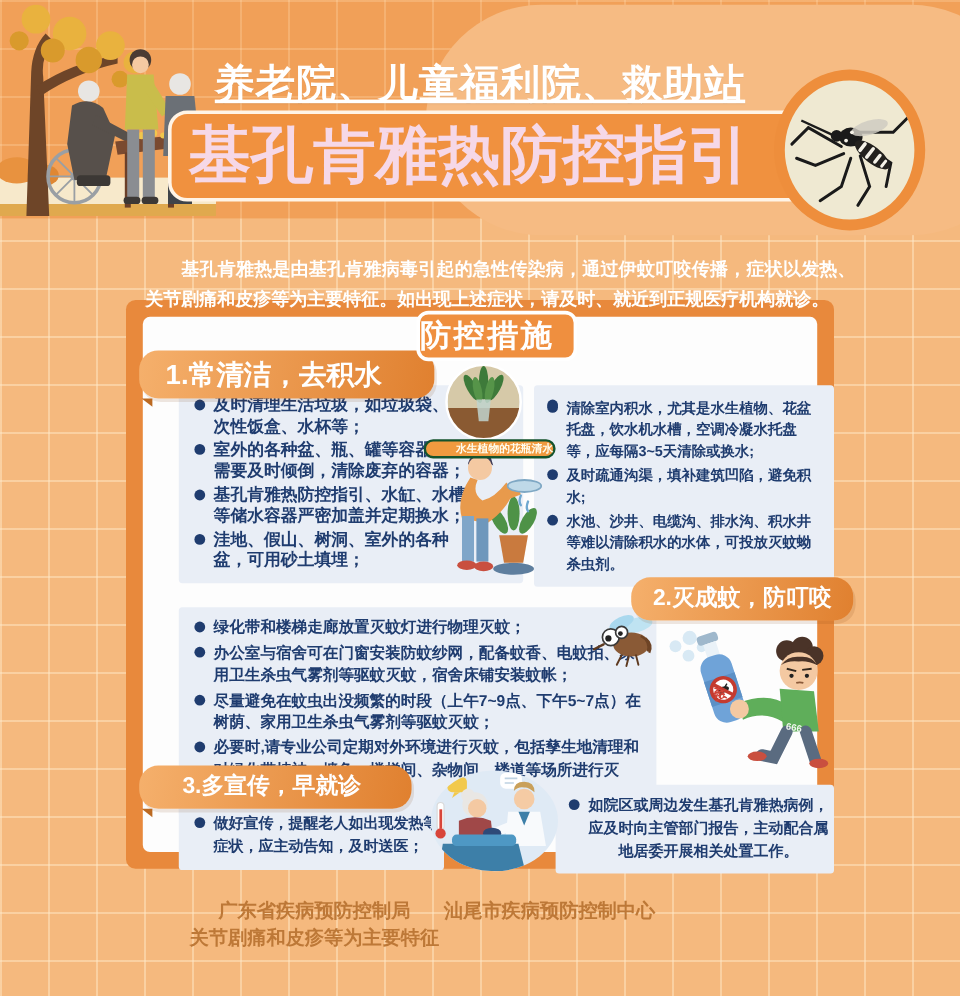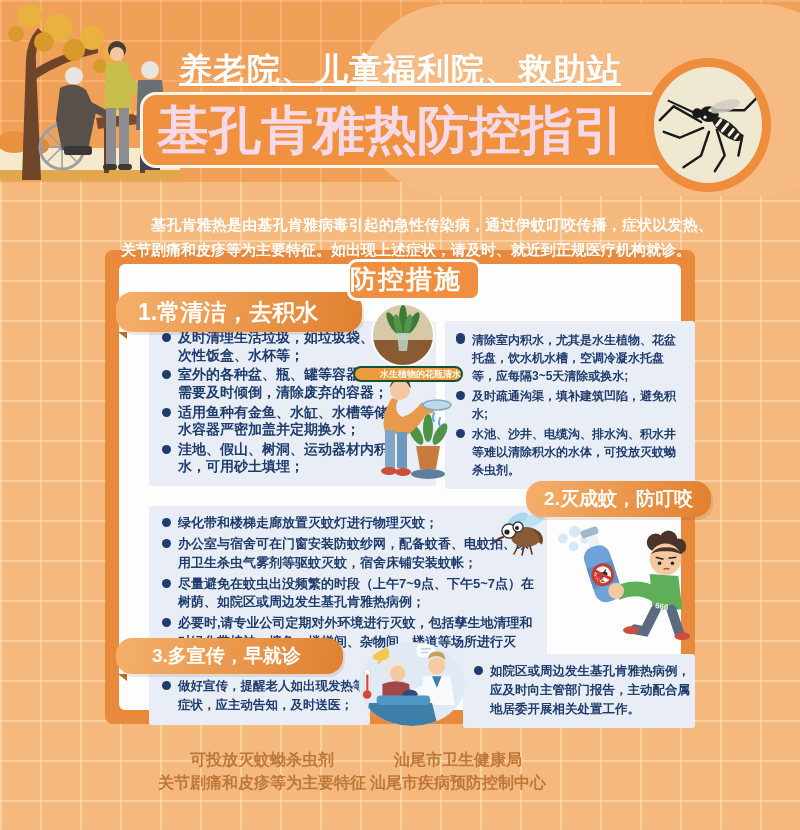--- a/index.html
+++ b/index.html
@@ -47,21 +47,21 @@
   .blist li{position:relative;padding-left:17px;color:#1F3C6F;font-weight:600;margin-bottom:2px;}
   .blist .dot{position:absolute;left:1px;top:4px;width:9px;height:9px;border-radius:50%;background:#1F3C6F;}
   .p1l{left:30px;top:57px;width:287px;padding:8px 38px 8px 12px;font-size:14px;}
   .p1l li{line-height:1.26;}
   .p1r{left:326px;top:57px;width:250px;padding:8px 8px 8px 10px;font-size:12px;}
   .p1r li{line-height:1.5;}
   .p2{left:30px;top:242px;width:398px;padding:8px 8px 8px 12px;font-size:13px;}
   .p2 li{line-height:1.45;}
   .p3l{left:30px;top:405px;width:221px;padding:8px 4px 8px 12px;font-size:12.5px;}
   .p3l li{line-height:1.5;}
-  .p3r{left:344px;top:390px;width:232px;padding:8px 4px 8px 10px;font-size:12.5px;}
+  .p3r{left:344px;top:390px;width:232px;padding:8px 4px 8px 10px;font-size:12.5px;text-align:center;}
   .p3r li{line-height:1.5;}
 
   .plant-photo{position:absolute;left:252px;top:39px;width:64px;height:64px;border-radius:50%;
     overflow:hidden;z-index:6;border:2px solid #fff;box-sizing:border-box;
     background:linear-gradient(#D6C9A8 58%,#8A5A32 58%);}
   .plant-label{position:absolute;left:234px;top:88px;width:110px;height:16px;background:#F09A3F;
     border:2px solid #14532d;border-radius:9px;box-sizing:border-box;color:#FFFDEF;font-size:9px;
     font-weight:700;text-align:right;line-height:13px;z-index:7;margin-top:14px;}
   .pour-illu{position:absolute;left:245px;top:104px;width:95px;height:112px;z-index:5;}
   .mosq2-illu{position:absolute;left:375px;top:246px;width:58px;height:46px;z-index:6;}
@@ -170,22 +170,22 @@
   <div class="card">
     <div class="card-inner">
 
       <div class="sec-badge badge1 fold">
         <span>1.常清洁，去积水</span>
       </div>
 
       <ul class="panel blist p1l">
         <li><span class="dot"></span><span>及时清理生活垃圾，如垃圾袋、一次性饭盒、水杯等；</span></li>
         <li><span class="dot"></span><span>室外的各种盆、瓶、罐等容器积水需要及时倾倒，清除废弃的容器；</span></li>
-        <li><span class="dot"></span><span>适用鱼种有金鱼、水缸、水槽等储水容器严密加盖并定期换水；</span></li>
-        <li><span class="dot"></span><span>洼地、假山、树洞、运动器材内积水，可用砂土填埋；</span></li>
+        <li><span class="dot"></span><span>基孔肯雅热防控指引、水缸、水槽等储水容器严密加盖并定期换水；</span></li>
+        <li><span class="dot"></span><span>洼地、假山、树洞、室外的各种盆，可用砂土填埋；</span></li>
       </ul>
 
       <ul class="panel blist p1r">
         <li><span class="dot"></span></li>
         <li><span class="dot"></span><span>清除室内积水，尤其是水生植物、花盆托盘，饮水机水槽，空调冷凝水托盘等，应每隔3~5天清除或换水;</span></li>
         <li><span class="dot"></span><span>及时疏通沟渠，填补建筑凹陷，避免积水;</span></li>
         <li><span class="dot"></span><span>水池、沙井、电缆沟、排水沟、积水井等难以清除积水的水体，可投放灭蚊蚴杀虫剂。</span></li>
       </ul>
 
       <div class="plant-photo">
@@ -224,21 +224,21 @@
         <ellipse cx="39" cy="104" rx="8" ry="4" fill="#C94F3F"></ellipse>
       </svg>
 
       <div class="sec-badge badge2">
         <span>2.灭成蚊，防叮咬</span>
       </div>
 
       <ul class="panel blist p2">
         <li><span class="dot"></span><span>绿化带和楼梯走廊放置灭蚊灯进行物理灭蚊；</span></li>
         <li><span class="dot"></span><span>办公室与宿舍可在门窗安装防蚊纱网，配备蚊香、电蚊拍、家用卫生杀虫气雾剂等驱蚊灭蚊，宿舍床铺安装蚊帐；</span></li>
-        <li><span class="dot"></span><span>尽量避免在蚊虫出没频繁的时段（上午7~9点、下午5~7点）在树荫、如院区或周边发生基孔肯雅热病例；</span></li>
+        <li><span class="dot"></span><span>尽量避免在蚊虫出没频繁的时段（上午7~9点、下午5~7点）在树荫、家用卫生杀虫气雾剂等驱蚊灭蚊；</span></li>
         <li><span class="dot"></span><span>必要时,请专业公司定期对外环境进行灭蚊，包括孳生地清理和对绿化带植被、墙角、楼梯间、杂物间、楼道等场所进行灭蚊。</span></li>
       </ul>
 
       <svg class="mosq2-illu" viewBox="0 0 58 46">
         <ellipse cx="36" cy="11" rx="14" ry="6" fill="#BFE3F2" transform="rotate(-14 36 11)"></ellipse>
         <ellipse cx="24" cy="9" rx="11" ry="5" fill="#A9D8EE" transform="rotate(-26 24 9)"></ellipse>
         <ellipse cx="32" cy="27" rx="15" ry="10" fill="#8A5A36"></ellipse>
         <path d="M40 20 Q48 24 46 33 M44 22 Q50 27 47 34" stroke="#6E4426" stroke-width="2" fill="none"></path>
         <circle cx="15" cy="21" r="7" fill="#FFFFFF" stroke="#3A3A3A" stroke-width="1.4"></circle>
         <circle cx="13" cy="22" r="2.6" fill="#222222"></circle>
@@ -322,21 +322,20 @@
       <span class="bottle-text">杀虫</span>
       <span class="shirt-text">666</span>
 
       <div class="measures-badge">
         <span>防控措施</span>
       </div>
     </div>
   </div>
 
   <div class="footer f1">
-    <div>可投放灭蚊蚴杀虫剂</div>
+    <div>广东省疾病预防控制局</div>
     <div>关节剧痛和皮疹等为主要特征</div>
   </div>
   <div class="footer f2">
-    <div>汕尾市卫生健康局</div>
     <div>汕尾市疾病预防控制中心</div>
   </div>
 
 </div>
 
 </body></html>

